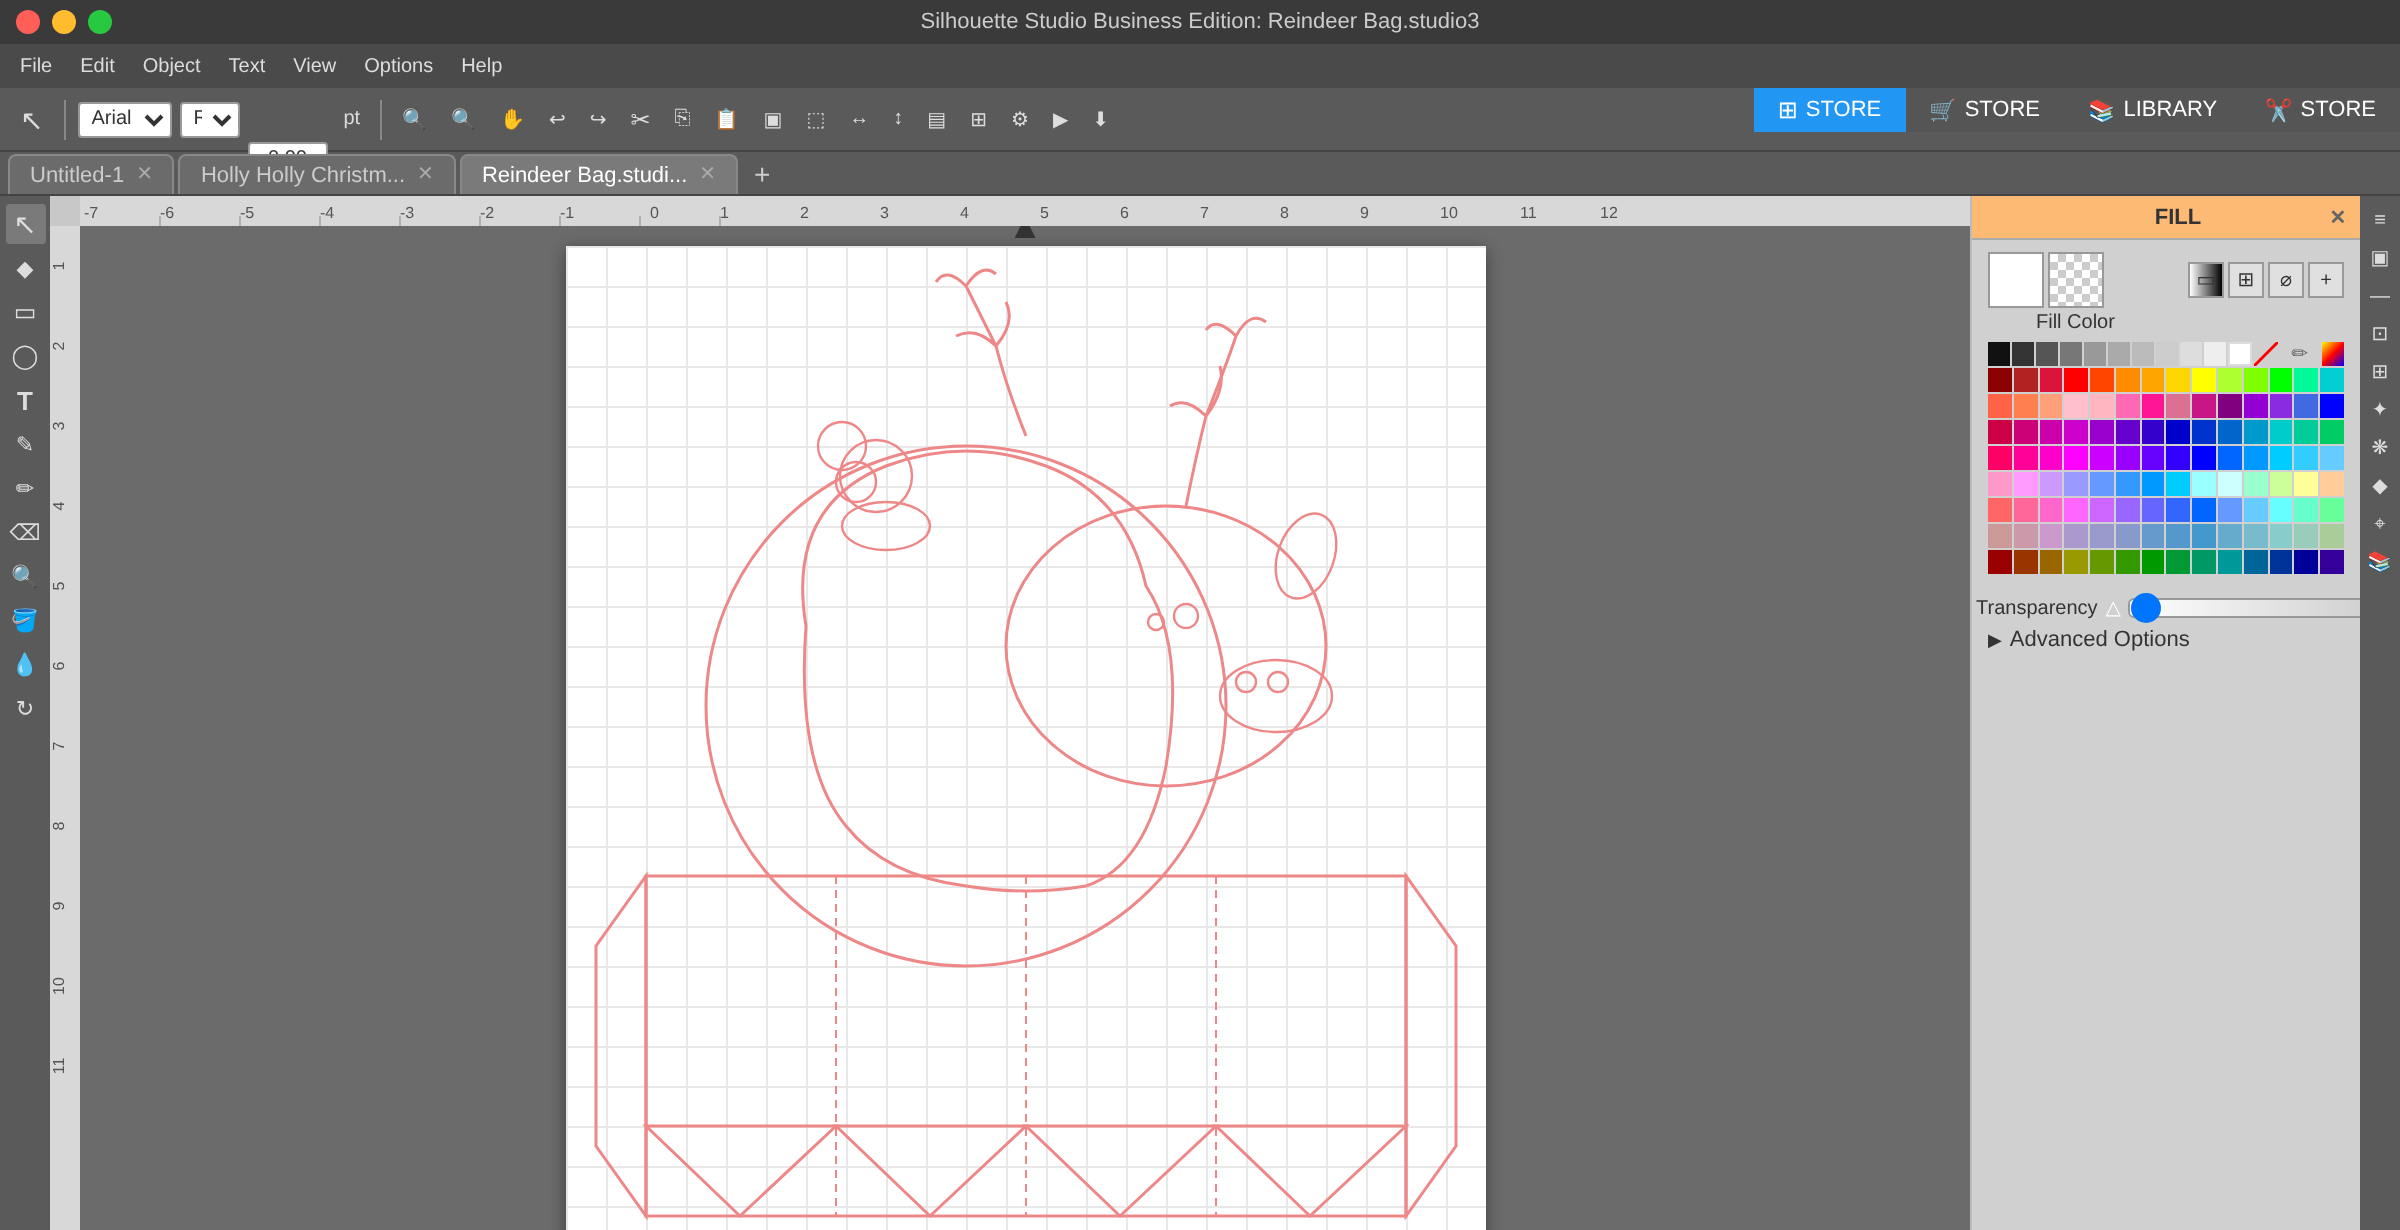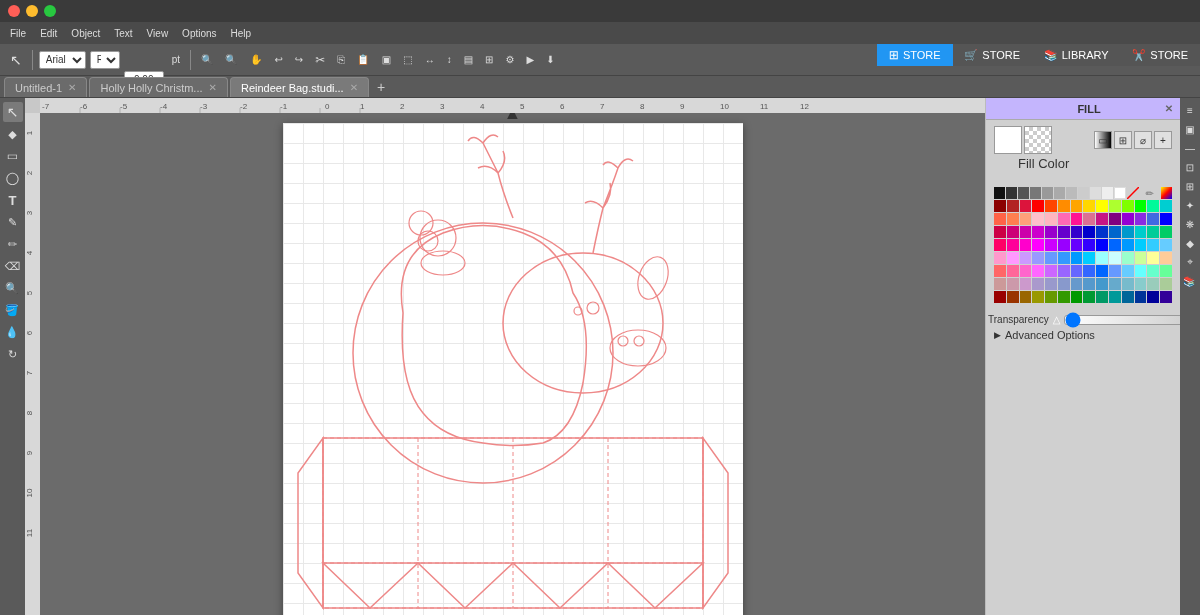--- a/index.html
+++ b/index.html
@@ -303,21 +303,21 @@
     .right-panel {
       width: 195px;
       background: #d0d0d0;
       flex-shrink: 0;
       display: flex;
       flex-direction: column;
       border-left: 1px solid #bbb;
     }
     .right-panel-header {
       height: 22px;
-      background: #c4b5fd;
+      background: #fdba74;
       display: flex;
       align-items: center;
       justify-content: center;
       font-size: 11px;
       font-weight: 600;
       color: #333;
       border-bottom: 1px solid #aaa;
       position: relative;
       padding-left: 12px;
     }
@@ -332,23 +332,23 @@
       font-size: 10px;
       color: #666;
       cursor: pointer;
     }
 
     
     .fill-section {
       padding: 6px 8px;
     }
     .fill-label {
-      font-size: 13px;
-      color: #333;
-      margin-bottom: 16px;
+      font-size: 10px;
+      color: #333;
+      margin-bottom: 4px;
       font-weight: 500;
       padding-left: 24px;
     }
 
     
     .color-row {
       display: flex;
       gap: 2px;
       margin-bottom: 2px;
       align-items: center;
@@ -466,20 +466,21 @@
   </style>
 </head>
 <body>
 
 <div class="titlebar">
   <div class="traffic-lights">
     <div class="traffic-light tl-red"></div>
     <div class="traffic-light tl-yellow"></div>
     <div class="traffic-light tl-green"></div>
   </div>
+  <span class="titlebar-title">Silhouette Studio Business Edition: Reindeer Bag.studio3</span>
 </div>
 
 <div class="topnav" style="position:relative;">
   <button class="topnav-btn">File</button>
   <button class="topnav-btn">Edit</button>
   <button class="topnav-btn">Object</button>
   <button class="topnav-btn">Text</button>
   <button class="topnav-btn">View</button>
   <button class="topnav-btn">Options</button>
   <button class="topnav-btn">Help</button>

